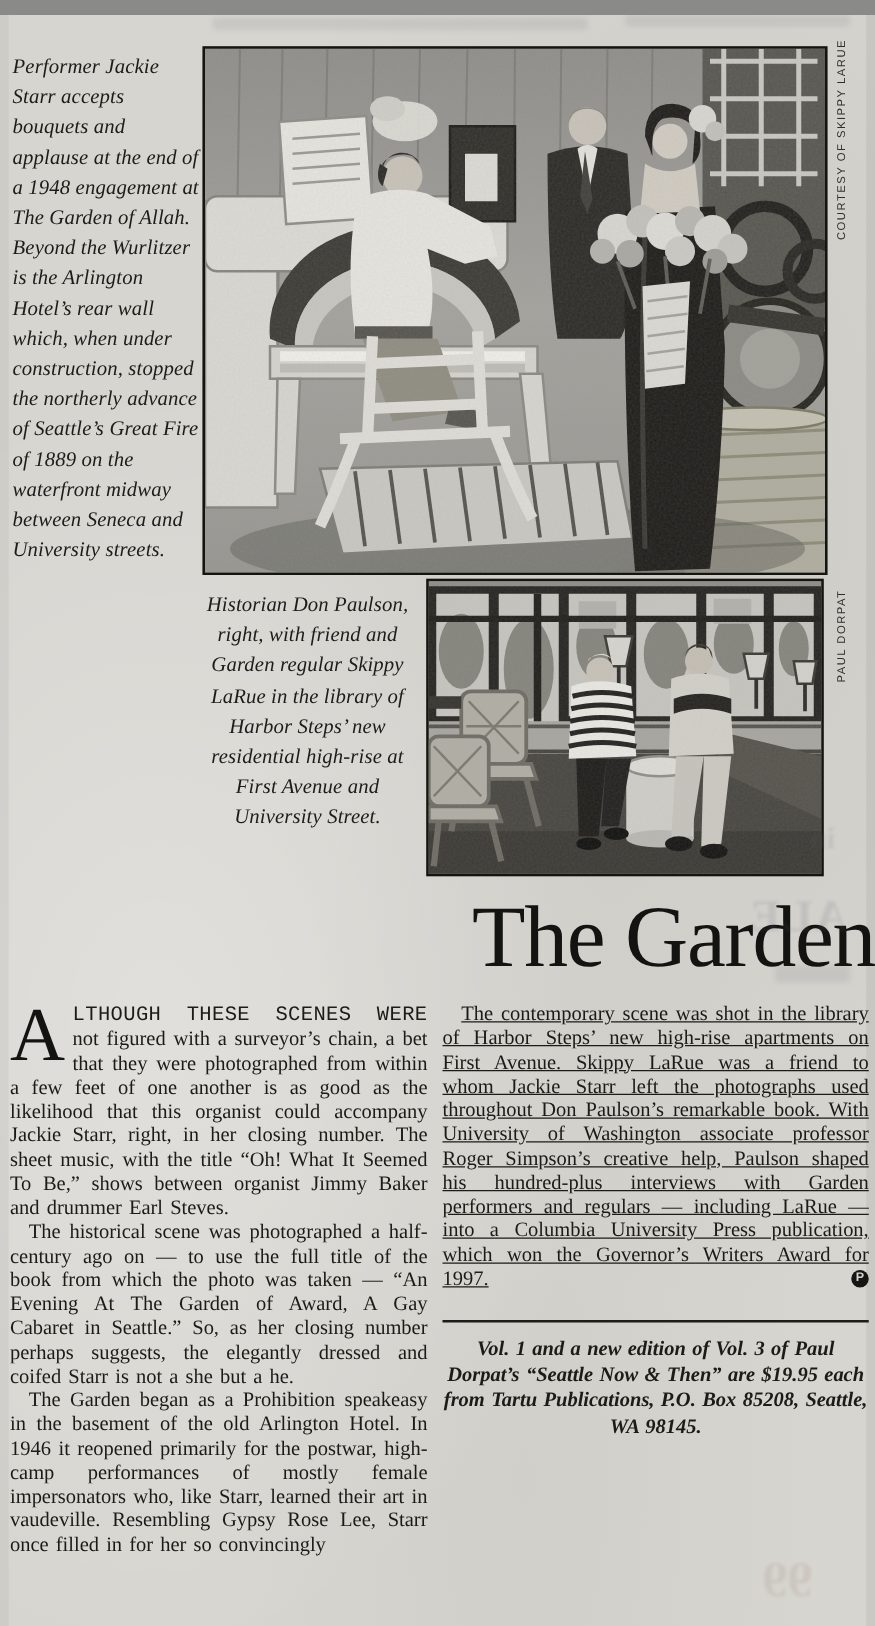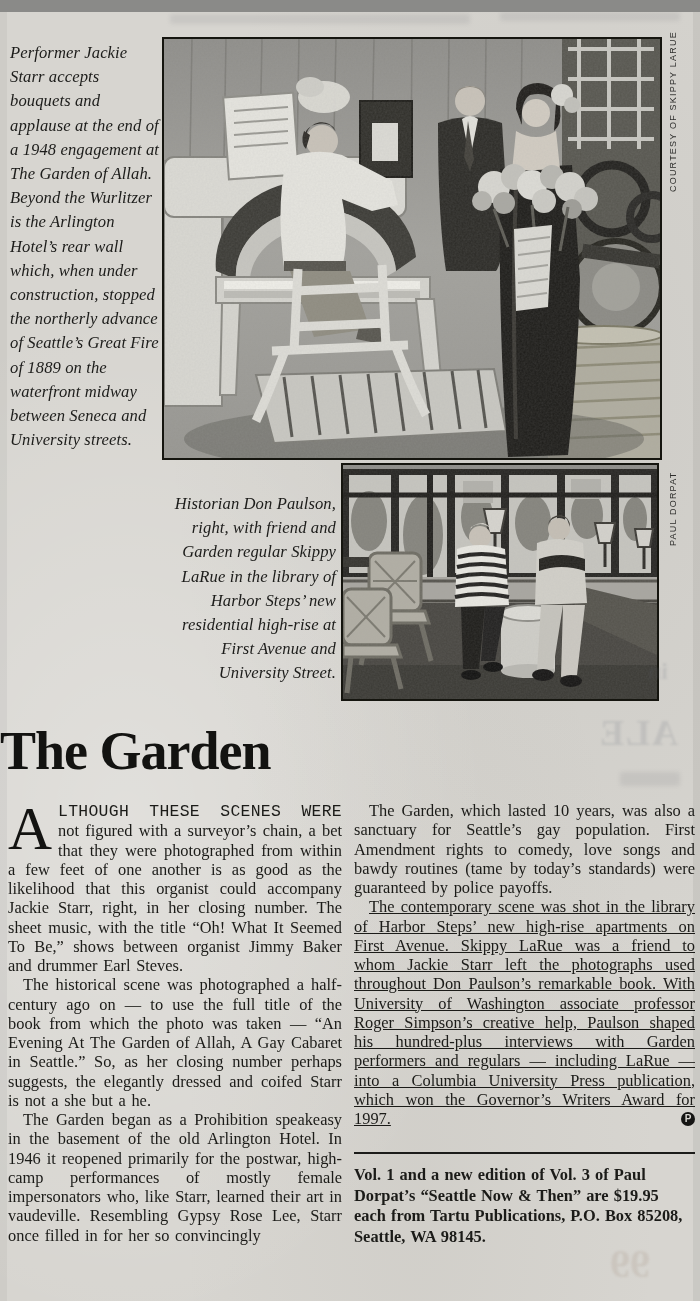--- a/index.html
+++ b/index.html
@@ -18,40 +18,40 @@
   .edge{position:absolute; top:0; bottom:0; width:7px; background:rgba(40,40,40,.05);}
   .edge.left{left:0;} .edge.right{right:0; background:rgba(40,40,40,.07);}
   .smudge{position:absolute; background:rgba(110,112,118,.13); filter:blur(2px); border-radius:3px;}
 
   
   .caption{
     font-style:italic; font-size:16.6px; line-height:24.2px;
     color:#1c1c1a; letter-spacing:.1px;
   }
   #caption-1{position:absolute; left:10px; top:29px; width:152px; text-align:left;}
-  #caption-2{position:absolute; left:156px; top:480px; width:180px; text-align:right;}
+  #caption-2{position:absolute; left:156px; top:460px; width:180px; text-align:center;}
 
   
   .photo{position:absolute; border:2px solid #15150f; box-sizing:border-box; background:#9a9995;}
   #photo-1{left:162px; top:25px; width:500px; height:423px;}
   #photo-2{left:341px; top:451px; width:318px; height:238px;}
   .photo svg{display:block; width:100%; height:100%;}
 
   .credit{
     position:absolute; font-family:"Liberation Sans","DejaVu Sans",sans-serif;
     font-size:9px; letter-spacing:1.2px; color:#2e2e2c; white-space:nowrap;
     transform:rotate(-90deg); transform-origin:0 0;
   }
   #credit-1{left:668px; top:180px;}
   #credit-2{left:668px; top:534px;}
 
   
   #headline{
-    position:absolute; left:0; top:699px; width:700px; text-align:left;
-    font-size:54px; font-weight:700; letter-spacing:-1px; color:#131311;
+    position:absolute; left:0; top:699px; width:700px; text-align:right;
+    font-size:70px; font-weight:400; letter-spacing:-1px; color:#131311;
     line-height:80px;
   }
 
   
   .col{position:absolute; top:789px; font-size:16.4px; line-height:19.25px;
        text-align:justify; color:#1b1b18; word-spacing:1.6px;}
   #col-1{left:8px;  width:334px;}
   #col-2{left:354px; width:341px;}
   .col p{margin:0; text-indent:15px;}
   .col p.first{text-indent:0;}
@@ -60,22 +60,22 @@
   .leadin{letter-spacing:.3px;font-family:Liberation Mono, monospace;}
   .p-last{position:relative;text-decoration:underline;}
   .endmark{
     position:absolute; right:0; bottom:2px; width:14px; height:14px;
     background:#151513; color:#d7d5d0; border-radius:50%;
     font-family:"Liberation Sans",sans-serif; font-size:10px; font-weight:700;
     line-height:14.5px; text-align:center; text-indent:0;
   }
   #footer-note{
     margin-top:24px; border-top:2px solid #1c1c1a; padding-top:11px;
-    font-weight:700; font-size:16.4px; line-height:20.5px;
-    text-align:left; text-indent:0; word-spacing:1px;
+    font-style:italic; font-weight:700; font-size:16.4px; line-height:20.5px;
+    text-align:center; text-indent:0; word-spacing:1px;
   }
 
   
   .bleed{position:absolute; transform:scaleX(-1); filter:blur(1.2px);
          font-weight:700; color:rgba(95,100,112,.15); font-family:"Liberation Serif",serif;}
   #bleed-in {left:648px; top:646px; font-size:24px;}
   #bleed-ale{left:598px; top:700px; font-size:36px; letter-spacing:2px;}
   #bleed-99 {left:610px; top:1228px; font-size:40px; color:rgba(150,125,105,.16);}
 </style>
 </head>
@@ -375,26 +375,25 @@
       </g>
       <rect x="0" y="0" width="314" height="234" filter="url(#grain2)" opacity=".5"></rect>
     </svg>
   </div>
   <div id="credit-2" class="credit">PAUL DORPAT</div>
 
   <div id="headline">The Garden</div>
 
   <div id="col-1" class="col">
     <p class="first"><span class="dropcap">A</span><span class="leadin">LTHOUGH THESE SCENES WERE</span><span> not figured with a surveyor’s chain, a bet that they were photographed from within a few feet of one another is as good as the likelihood that this organist could accompany Jackie Starr, right, in her closing number. The sheet music, with the title “Oh! What It Seemed To Be,” shows between organist Jimmy Baker and drummer Earl Steves.</span></p>
-    <p>The historical scene was photographed a half-century ago on — to use the full title of the book from which the photo was taken — “An Evening At The Garden of Allah, A Gay Cabaret in Seattle.” So, as her closing number perhaps suggests, the elegantly dressed and coifed Starr is not a she but a he.</p>
+    <p>The historical scene was photographed a half-century ago on — to use the full title of the book from which the photo was taken — “An Evening At The Garden of Award, A Gay Cabaret in Seattle.” So, as her closing number perhaps suggests, the elegantly dressed and coifed Starr is not a she but a he.</p>
     <p>The Garden began as a Prohibition speakeasy in the basement of the old Arlington Hotel. In 1946 it reopened primarily for the postwar, high-camp performances of mostly female impersonators who, like Starr, learned their art in vaudeville. Resembling Gypsy Rose Lee, Starr once filled in for her so convincingly</p>
   </div>
 
   <div id="col-2" class="col">
-    <p>The Garden, which lasted 10 years, was also a sanctuary for Seattle’s gay population. First Amendment rights to comedy, love songs and bawdy routines (tame by today’s standards) were guaranteed by police payoffs.</p>
     <p class="p-last"><span>The contemporary scene was shot in the library of Harbor Steps’ new high-rise apartments on First Avenue. Skippy LaRue was a friend to whom Jackie Starr left the photographs used throughout Don Paulson’s remarkable book. With University of Washington associate professor Roger Simpson’s creative help, Paulson shaped his hundred-plus interviews with Garden performers and regulars — including LaRue — into a Columbia University Press publication, which won the Governor’s Writers Award for 1997.</span><span class="endmark">P</span></p>
     <div id="footer-note">Vol. 1 and a new edition of Vol. 3 of Paul Dorpat’s “Seattle Now &amp; Then” are $19.95 each from Tartu Publications, P.O. Box 85208, Seattle, WA 98145.</div>
   </div>
 
   <div id="bleed-in" class="bleed">in</div>
   <div id="bleed-ale" class="bleed">ALE</div>
   <div id="bleed-99" class="bleed">99</div>
 
 </div>
 

